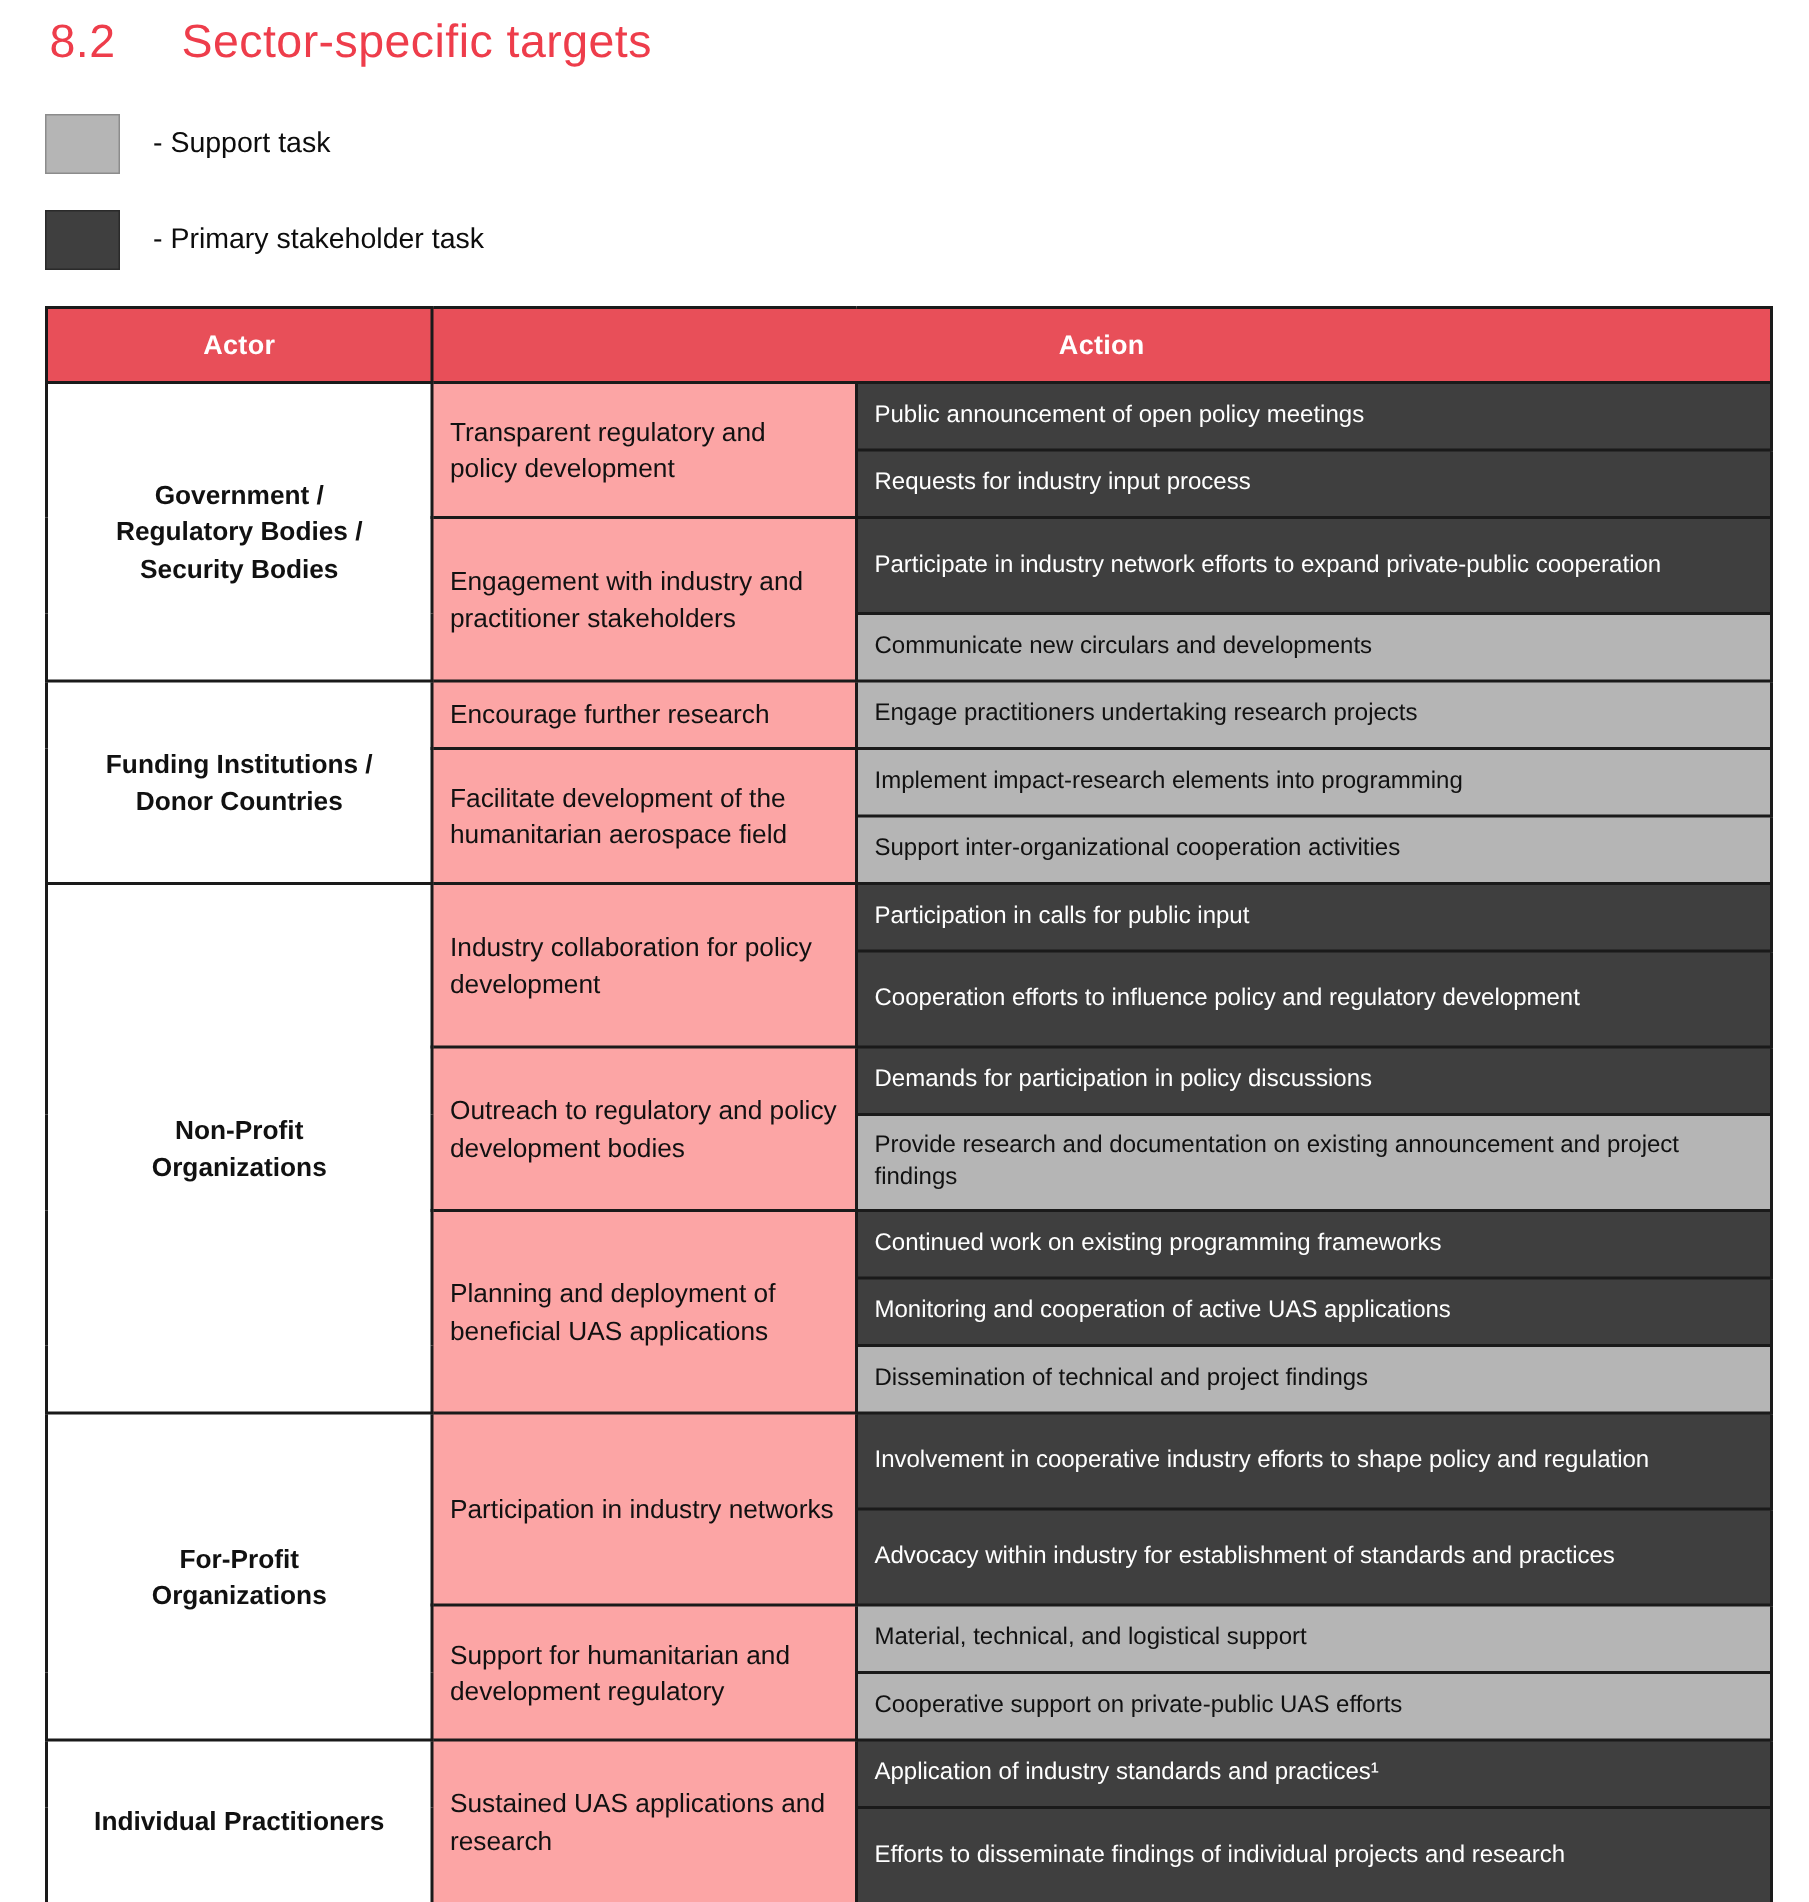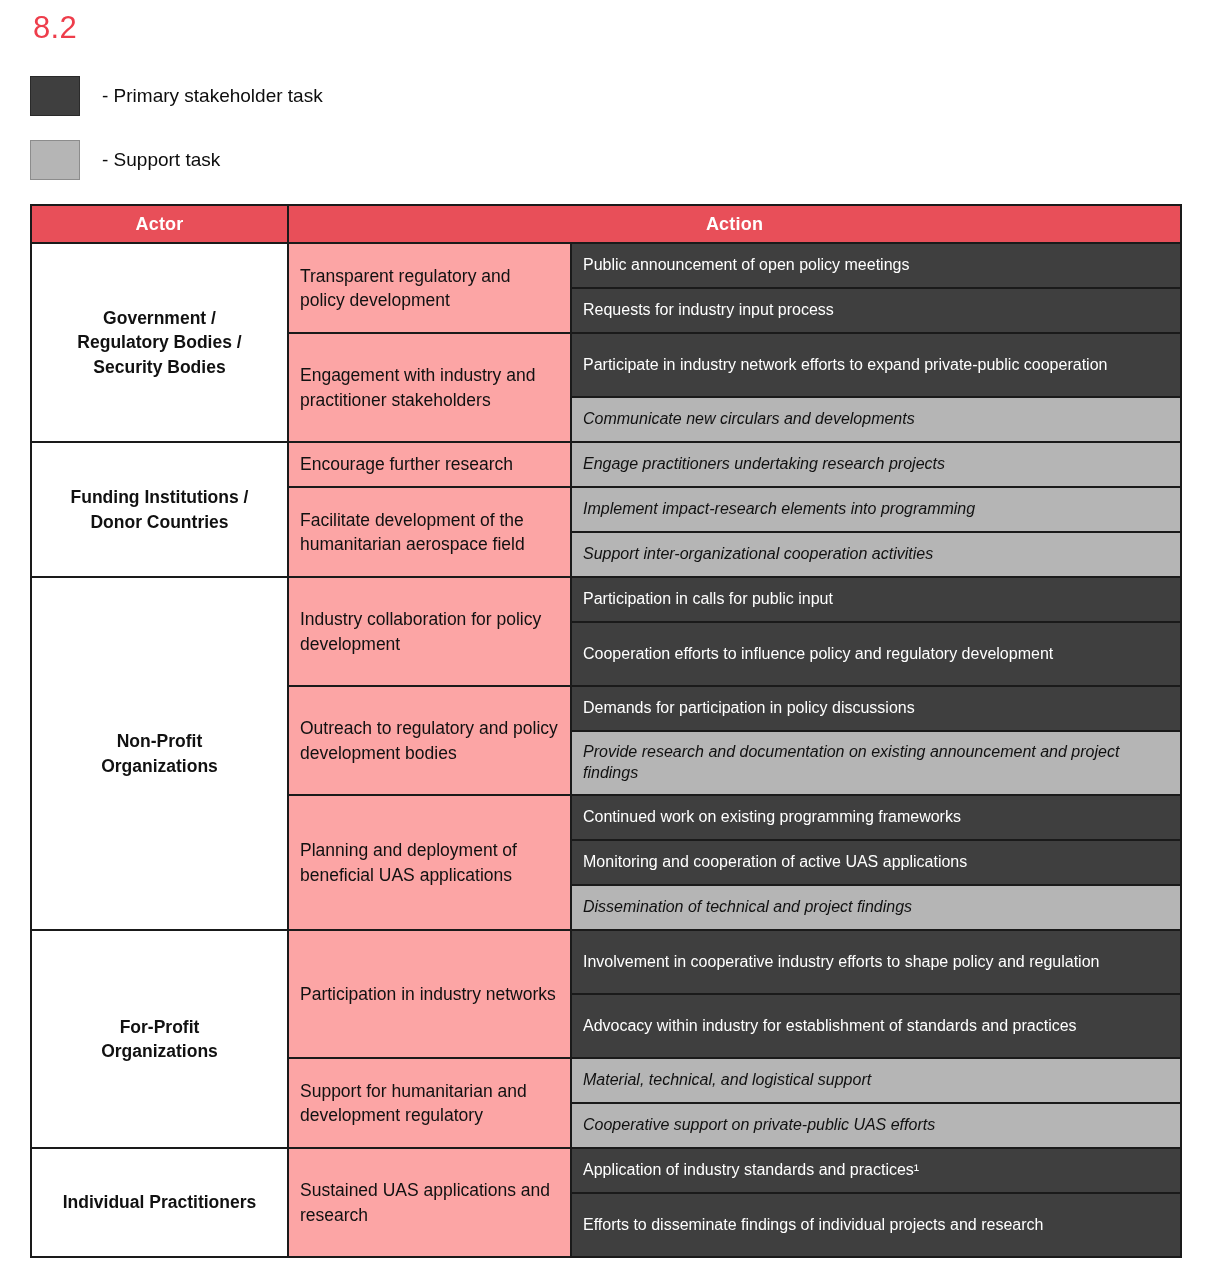--- a/index.html
+++ b/index.html
@@ -55,21 +55,21 @@
   }
   table.targets col.c-actor  { width: 257px; }
   table.targets col.c-task   { width: 283px; }
   table.targets col.c-action { width: 610px; }
   table.targets th, table.targets td { border: 2px solid var(--table-border); }
   table.targets thead th {
     background: var(--header-red);
     color: #ffffff;
     font-size: 18px;
     font-weight: bold;
-    height: 38px;
+    height: 50px;
     text-align: center;
     vertical-align: middle;
     letter-spacing: 0.2px;
   }
   td.actor {
     background: #ffffff;
     font-weight: bold;
     font-size: 17.5px;
     text-align: center;
     vertical-align: middle;
@@ -85,41 +85,42 @@
     line-height: 1.4;
     padding: 8px 12px 8px 11px;
   }
   td.action {
     font-size: 16px;
     vertical-align: middle;
     line-height: 1.3;
     padding: 6px 30px 6px 11px;
   }
   td.action.primary { background: var(--primary-task-bg); color: var(--primary-task-text); }
-  td.action.support { background: var(--support-task-bg); color: var(--support-task-text); font-style: italic; }
+  td.action.support { background: var(--support-task-bg); color: var(--support-task-text); }
   tr.h-s { height: 45px; }
   tr.h-d { height: 64px; }
 </style>
 </head>
 <body>
 
 <div class="page">
 
   <div class="section-heading">
     <span class="sec-num">8.2</span>
+    <span class="sec-title">Sector-specific targets</span>
   </div>
 
   <div class="legend">
+    <div class="legend-item">
+      <span class="swatch support"></span>
+      <span class="legend-label">- Support task</span>
+    </div>
     <div class="legend-item">
       <span class="swatch primary"></span>
       <span class="legend-label">- Primary stakeholder task</span>
-    </div>
-    <div class="legend-item">
-      <span class="swatch support"></span>
-      <span class="legend-label">- Support task</span>
     </div>
   </div>
 
   <table class="targets">
     <colgroup>
         <col class="c-actor">
         <col class="c-task">
         <col class="c-action">
       </colgroup>
     <thead>

